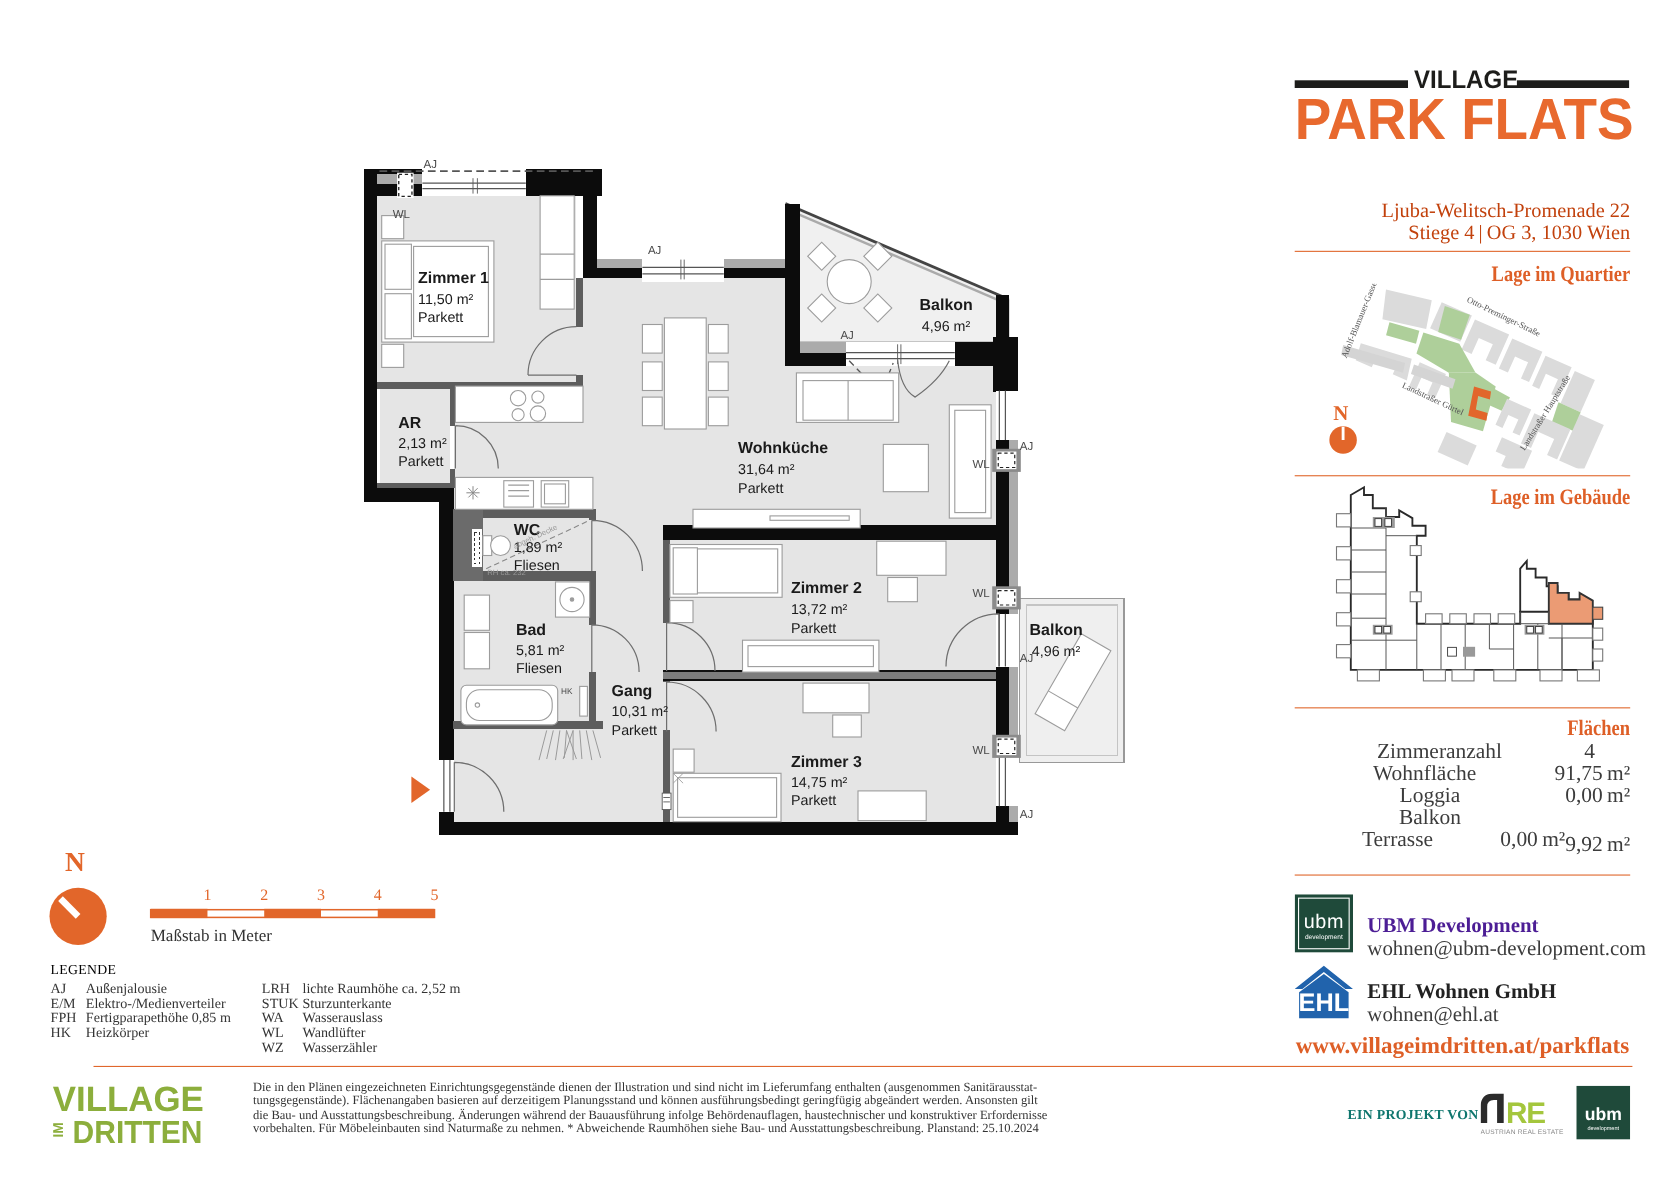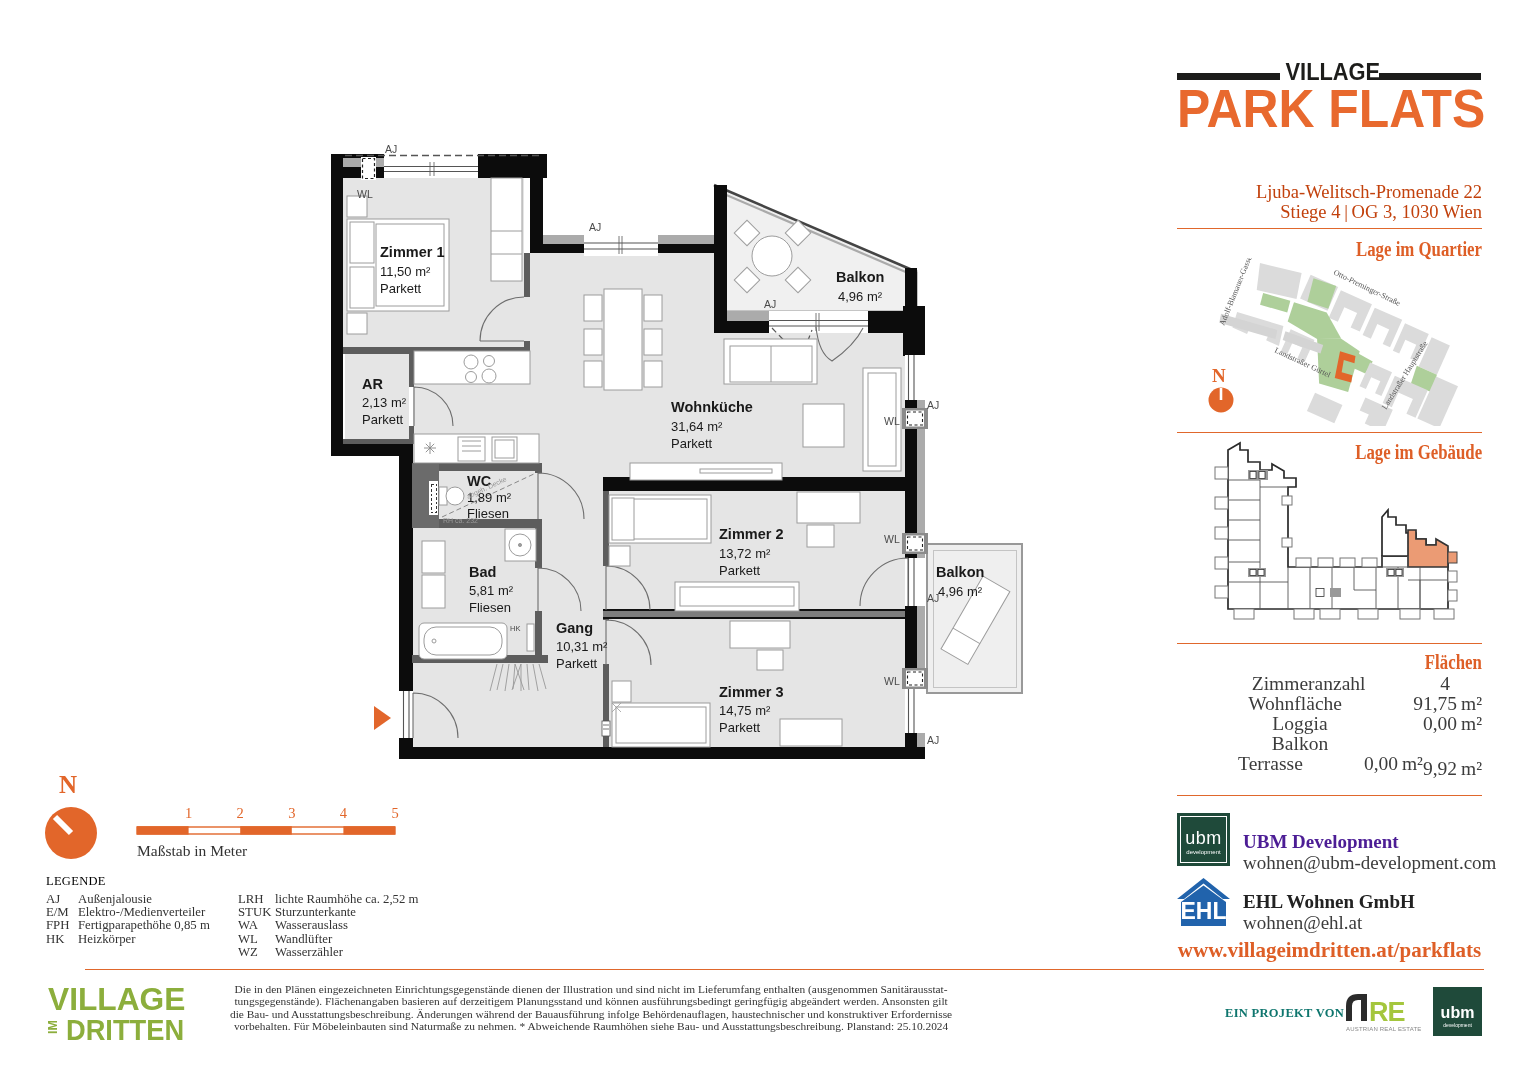--- a/index.html
+++ b/index.html
@@ -482,21 +482,21 @@
   </div>
 
   <div class="abs" style="left:48px; top:983px; color:#8CAE3C; font-weight:bold; line-height:1;">
     <div style="font-size:32px; transform:scaleX(0.99); transform-origin:left; letter-spacing:0px;">VILLAGE</div>
     <div style="position:relative; margin-top:1px;">
       <span style="position:absolute; left:-2px; top:18px; font-size:13px; transform:rotate(-90deg) scaleX(0.95); transform-origin:left top; display:inline-block;">IM</span>
       <div style="margin-left:18px; font-size:29px; transform:scaleX(0.94); transform-origin:left;">DRITTEN</div>
     </div>
   </div>
 
-  <div class="abs serif" style="left:230px; top:983px; font-size:11.4px; color:#333; line-height:12.4px; white-space:nowrap;text-align:center;">
+  <div class="abs serif" style="left:230px; top:983px; font-size:11.4px; color:#333; line-height:12.4px; white-space:nowrap;">
     Die in den Plänen eingezeichneten Einrichtungsgegenstände dienen der Illustration und sind nicht im Lieferumfang enthalten (ausgenommen Sanitärausstat-<br>
     tungsgegenstände). Flächenangaben basieren auf derzeitigem Planungsstand und können ausführungsbedingt geringfügig abgeändert werden. Ansonsten gilt<br>
     die Bau- und Ausstattungsbeschreibung. Änderungen während der Bauausführung infolge Behördenauflagen, haustechnischer und konstruktiver Erfordernisse<br>
     vorbehalten. Für Möbeleinbauten sind Naturmaße zu nehmen. * Abweichende Raumhöhen siehe Bau- und Ausstattungsbeschreibung. Planstand: 25.10.2024
   </div>
 
   <div class="abs serif" style="left:1225px; top:1006px; font-size:12.5px; font-weight:bold; color:#0f766e; letter-spacing:0.3px;">EIN PROJEKT VON</div>
   <svg class="abs" style="left:1346px; top:994px;" width="78" height="40" viewBox="0 0 78 40">
     <path d="M0,27 L0,12 Q0,0 12,0 L14.5,0 L21,0 L21,27 L15,27 L15,6 L12,6 Q6,6 6,12 L6,27 Z" fill="#2b2b2b"></path>
     <text x="23" y="27" font-family="Liberation Sans, sans-serif" font-weight="bold" font-size="27" fill="#A4C63D" letter-spacing="-1">RE</text>

